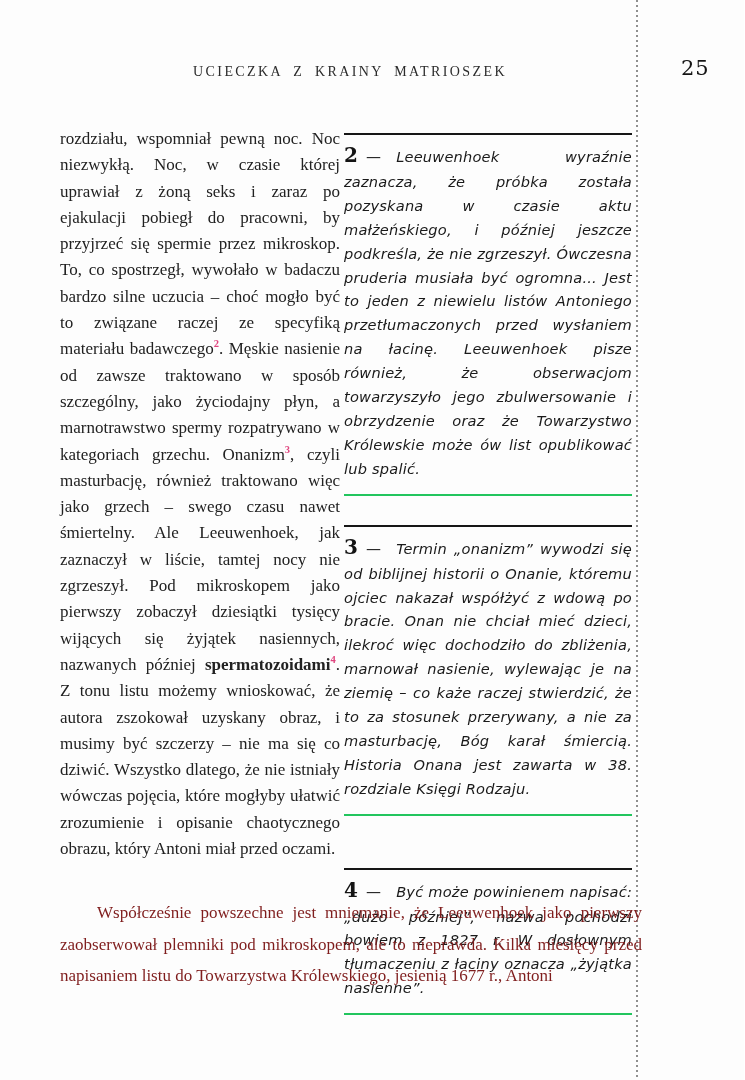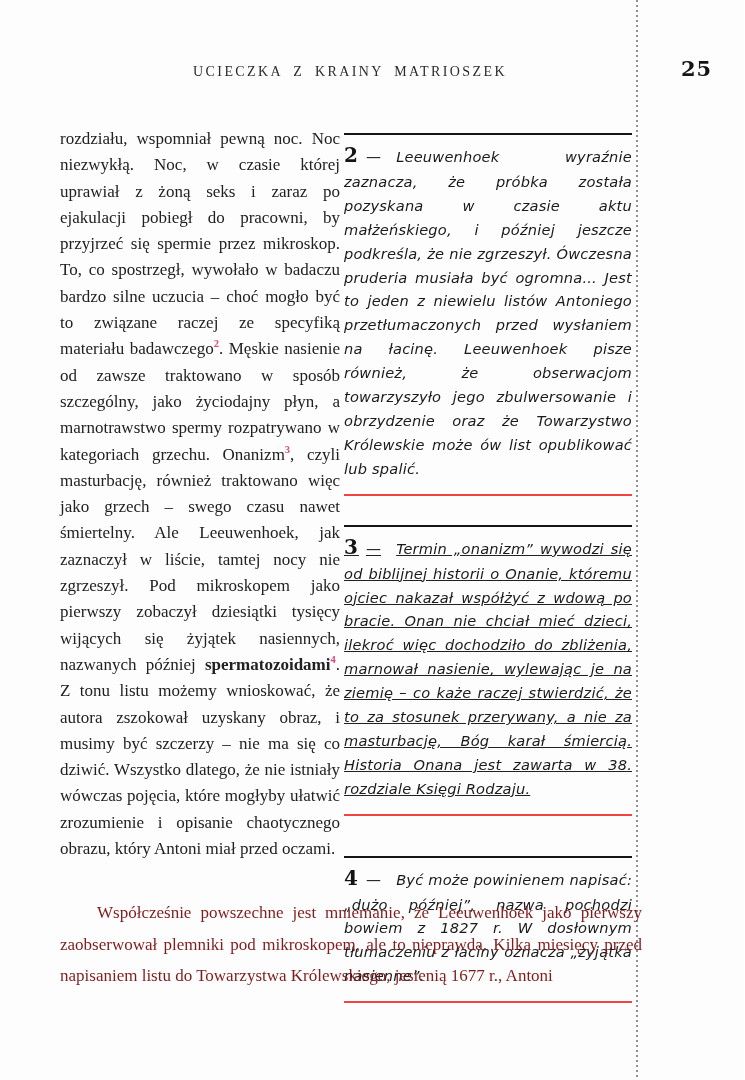--- a/index.html
+++ b/index.html
@@ -21,21 +21,21 @@
   .running-head{
     position:absolute;top:64px;left:60px;width:580px;
     text-align:center;
     font-size:14px;letter-spacing:2.4px;word-spacing:5px;
     color:#2b2b2b;
     text-transform:uppercase;
   }
   .page-number{
     position:absolute;top:56px;left:681px;
     font-family:"DejaVu Serif",serif;
-    font-size:21px;font-weight:bold;letter-spacing:1px;color:#141414;
+    font-size:21px;font-weight:normal;letter-spacing:1px;color:#141414;
   }
   
   .columns{
     position:absolute;top:126px;left:60px;width:582px;
     display:flex;gap:4px;align-items:flex-start;
   }
   .main-col{
     flex:0 0 280px;width:280px;
     font-size:17px;line-height:26.3px;
     text-align:justify;
@@ -44,25 +44,25 @@
   .main-col .b{font-weight:bold;}
   sup.fn-ref{
     color:#e0457f;
     font-size:10.5px;line-height:0;vertical-align:super;
     font-weight:bold;
   }
   
   .fn-col{flex:0 0 288px;width:288px;padding-top:7px;}
   .fn-block{
     border-top:2px solid #161616;
-    border-bottom:2px solid #ef4444;
+    border-bottom:2px solid #22c55e;
     padding:9px 0 13px 0;
   }
   .fn-block.gap-sm{margin-bottom:29px;}
-  .fn-block.gap-lg{margin-bottom:40px;text-decoration:underline;}
+  .fn-block.gap-lg{margin-bottom:52px;}
   .fn-num{
     font-family:"DejaVu Serif",serif;
     font-style:normal;font-weight:bold;
     font-size:20px;color:#141414;
     letter-spacing:1px;
   }
   .fn-dash{
     font-style:normal;color:#2a2a2a;
     margin:0 15px 0 7px;font-size:15px;
   }

